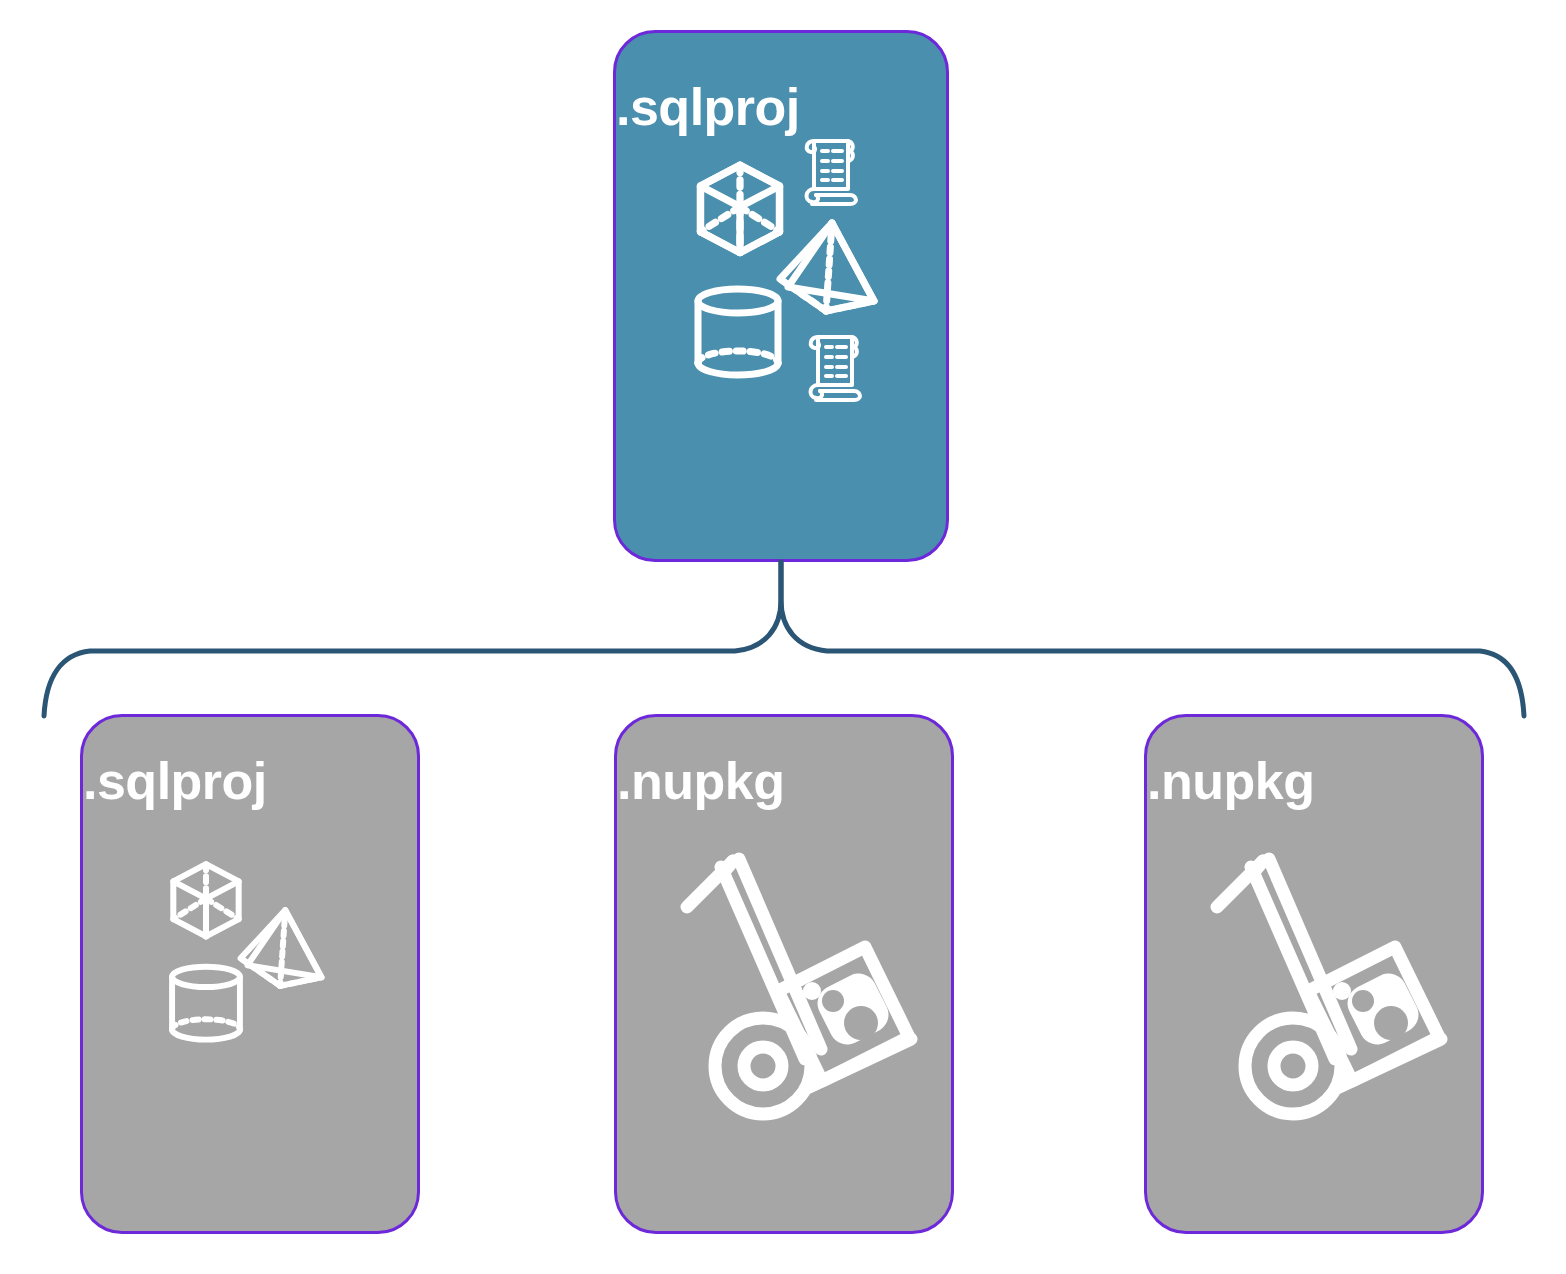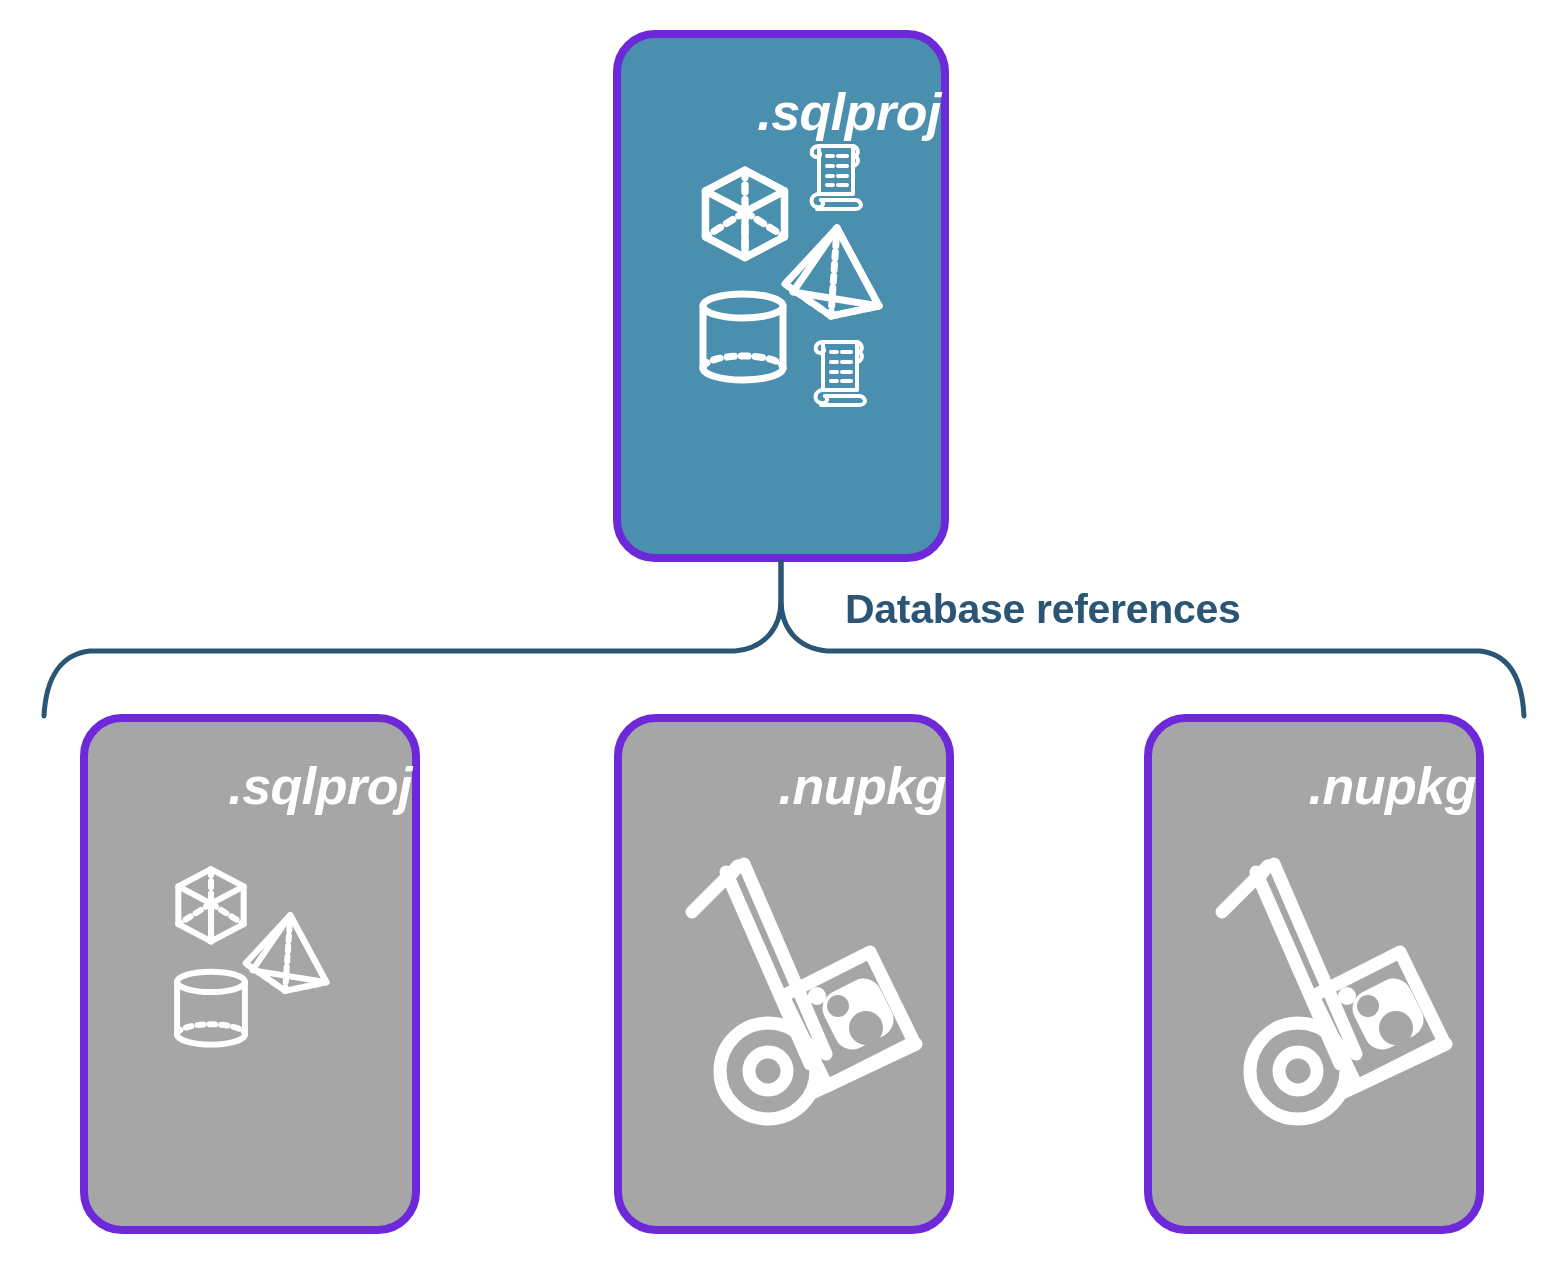--- a/index.html
+++ b/index.html
@@ -13,26 +13,25 @@
   #canvas {
     position: relative;
     width: 1566px;
     height: 1274px;
     background: #ffffff;
     overflow: hidden;
   }
   .node {
     position: absolute;
     box-sizing: border-box;
-    border: 8px solid #6d28d9;
+    border: 3px solid #6d28d9;
     border-radius: 42px;
     display: flex;
     flex-direction: column;
-    align-items: flex-end;
-    font-style: italic;
+    align-items: flex-start;
   }
   .node-title {
     font-size: 52px;
     font-weight: bold;
     color: #ffffff;
     letter-spacing: -0.5px;
     line-height: 1;
     white-space: nowrap;
   }
   .node.top {
@@ -143,21 +142,20 @@
       </svg>
 
     </div>
   </div>
 
   <svg class="bracket-layer" viewBox="0 0 1566 1274" fill="none" stroke="#2b5574" stroke-width="5" stroke-linecap="round">
     <path d="M781 562 L781 600 C781 628 765 648 735 651 L90 651 C62 654 46 676 44 716"></path>
     <path d="M781 562 L781 600 C781 628 797 648 827 651 L1480 651 C1508 654 1522 676 1524 716"></path>
   </svg>
 
-  <div class="ref-label">Database references</div>
 
   <div class="node leaf leaf-1">
     <div class="node-title">.sqlproj</div>
     <div class="icon-area">
 
       <svg style="left:80px; top:52px;" width="86" height="86" viewBox="0 0 100 100" fill="none" stroke="#ffffff" stroke-width="7" stroke-linejoin="round" stroke-linecap="round">
         <path d="M12 26 L50 6 L88 26 L88 70 L50 90 L12 70 Z"></path>
         <path d="M12 26 L50 46 L88 26"></path>
         <path d="M50 46 L50 90"></path>
         <path d="M50 46 L50 90" stroke-dasharray="7 7"></path>

